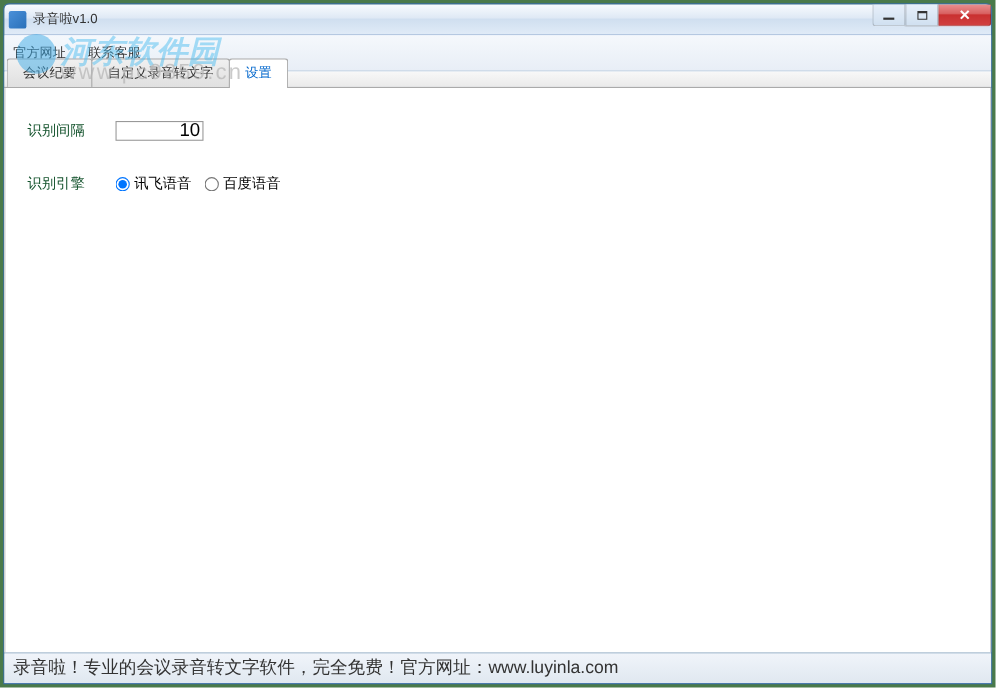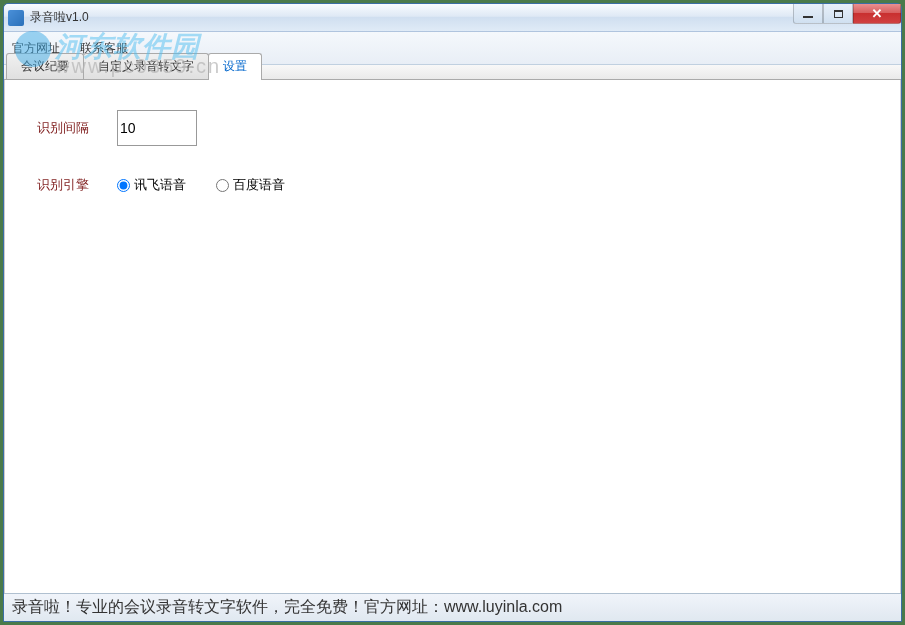--- a/index.html
+++ b/index.html
@@ -163,36 +163,35 @@
     
     .setting-row {
       display: flex;
       align-items: center;
       margin-bottom: 30px;
       font-size: 13px;
     }
     
     .setting-label {
       width: 80px;
-      color: #7f1d1d;
-      margin-left: 12px;
+      color: #14532d;
     }
     
     .interval-input {
       width: 80px;
-      height: 36px;
+      height: 18px;
       border: 1px solid #999;
-      text-align: left;
-      font-size: 14px;
+      text-align: right;
+      font-size: 17px;
       padding: 2px;
     }
     
     .radio-group {
       display: flex;
-      gap: 30px;
+      gap: 12px;
     }
     
     .radio-option {
       display: flex;
       align-items: center;
       gap: 4px;
       font-size: 13px;
     }
     
     .radio-option input[type="radio"] {

